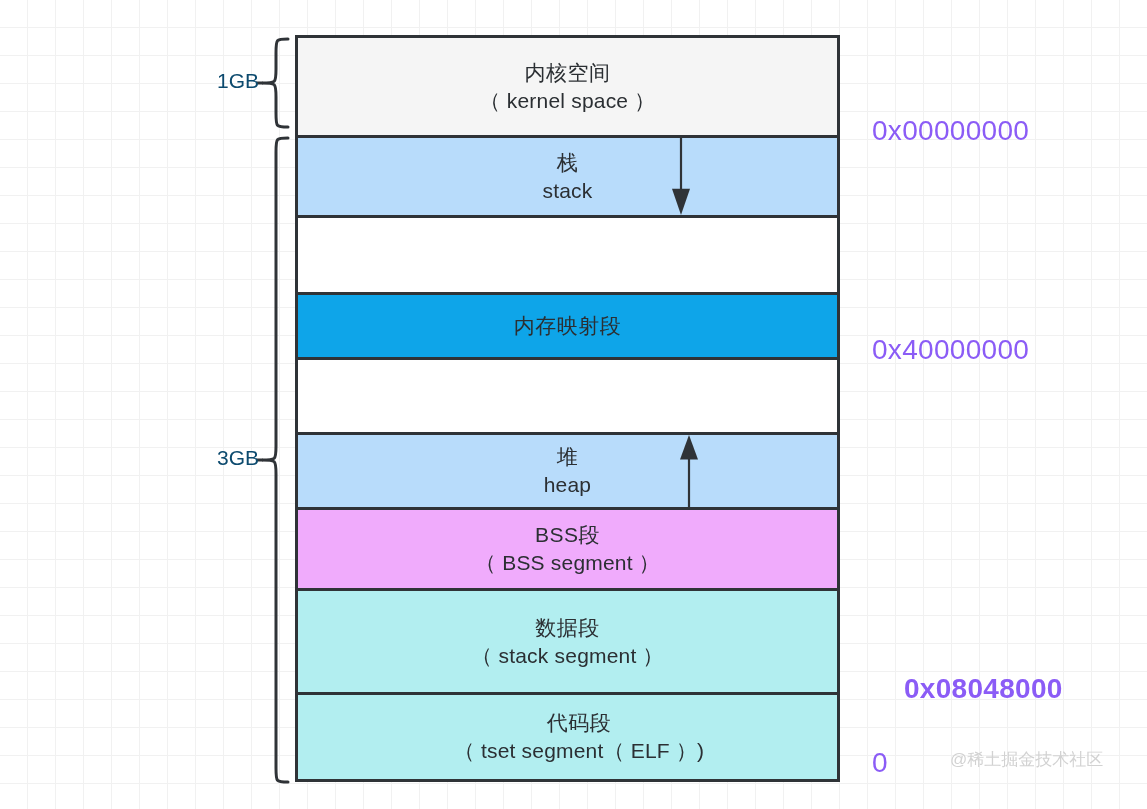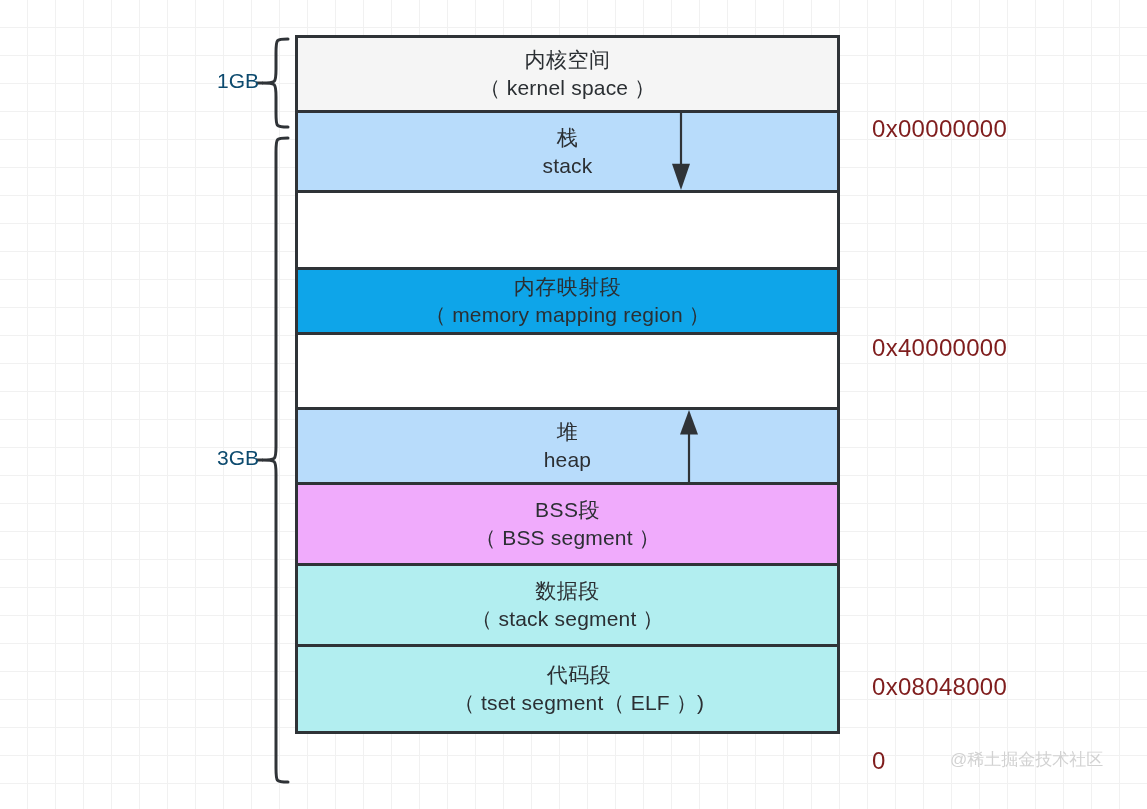--- a/index.html
+++ b/index.html
@@ -72,75 +72,74 @@
     position: absolute;
     font-size: 21px;
     color: #0c4a6e;
     white-space: nowrap;
     margin-left: 40px;
   }
 
   
   .addr {
     position: absolute;
-    font-size: 24px;
-    color: #7f1d1d;
+    font-size: 28px;
+    color: #8b5cf6;
     white-space: nowrap;
     letter-spacing: 0.3px;
   }
 
   
   #watermark {
     position: absolute;
     left: 950px;
     top: 748px;
     font-size: 17px;
     color: #d2d2d2;
     white-space: nowrap;
   }
 </style>
 </head>
 <body>
 
 <div id="memory-map">
-    <div class="band" style="height: 78px; background: rgb(245, 245, 245); text-align: center;">
+    <div class="band" style="height: 103px; background: rgb(245, 245, 245); text-align: center;">
       <div class="band-label-cn">内核空间</div>
       <div class="band-label-en">（ kernel space ）</div>
     </div>
     <div class="band" style="height: 83px; background: rgb(184, 220, 251);">
       <div class="band-label-cn">栈</div>
       <div class="band-label-en">stack</div>
       <div class="arrow" style="left: 370px;">
         <svg viewBox="0 0 26 100" preserveAspectRatio="none">
           <line x1="13" y1="0" x2="13" y2="78" stroke="#2f3337" stroke-width="2.2" vector-effect="non-scaling-stroke"></line>
           <polygon points="13,100 4,66 22,66" fill="#2f3337"></polygon>
         </svg>
       </div>
     </div>
     <div class="band" style="height: 80px; background: rgb(255, 255, 255);"></div>
     <div class="band" style="height: 68px; background: #0ea5e9;">
       <div class="band-label-cn">内存映射段</div>
-      <div class="band-label-en">（ memory mapping region ）</div>
     </div>
     <div class="band" style="height: 78px; background: rgb(255, 255, 255);"></div>
     <div class="band" style="height: 78px; background: rgb(184, 220, 251);">
       <div class="band-label-cn">堆</div>
       <div class="band-label-en">heap</div>
       <div class="arrow" style="left: 378px;">
         <svg viewBox="0 0 26 100" preserveAspectRatio="none">
           <line x1="13" y1="100" x2="13" y2="24" stroke="#2f3337" stroke-width="2.2" vector-effect="non-scaling-stroke"></line>
           <polygon points="13,0 4,34 22,34" fill="#2f3337"></polygon>
         </svg>
       </div>
     </div>
     <div class="band" style="height: 84px; background: #f0abfc;">
       <div class="band-label-cn">BSS段</div>
       <div class="band-label-en">（ BSS segment ）</div>
     </div>
-    <div class="band" style="height: 84px; background: rgb(178, 238, 240);">
+    <div class="band" style="height: 107px; background: rgb(178, 238, 240);">
       <div class="band-label-cn">数据段</div>
       <div class="band-label-en">（ stack segment ）</div>
     </div>
     <div class="band" style="height: 90px; background: rgb(178, 238, 240); padding-left: 23px;">
       <div class="band-label-cn">代码段</div>
       <div class="band-label-en">（ tset segment（ ELF ）)</div>
     </div>
   </div>
 
 <div id="braces-layer">
@@ -156,17 +155,17 @@
         <path d="M 32 2 C 20 2, 20 2, 20 16 L 20 310 C 20 324, 20 324, 6 324 C 20 324, 20 324, 20 338 L 20 632 C 20 646, 20 646, 32 646" fill="none" stroke="#2f3337" stroke-width="3" stroke-linecap="round"></path>
         <line x1="6" y1="324" x2="-8" y2="324" stroke="#2f3337" stroke-width="3" stroke-linecap="round"></line>
       </svg>
     </div>
     <div class="size-label" style="top: 446px; left: 177px;">3GB</div>
   </div>
 
 <div id="address-layer">
     <div class="addr" style="left: 872px; top: 115px;">0x00000000</div>
     <div class="addr" style="left: 872px; top: 334px;">0x40000000</div>
-    <div class="addr" style="left: 872px; top: 673px;">0x08048000</div>
+    <div class="addr" style="left: 904px; top: 673px; font-weight: bold;">0x08048000</div>
     <div class="addr" style="left: 872px; top: 747px;">0</div>
   </div>
 
 <div id="watermark">@稀土掘金技术社区</div>
 
 </body></html>

